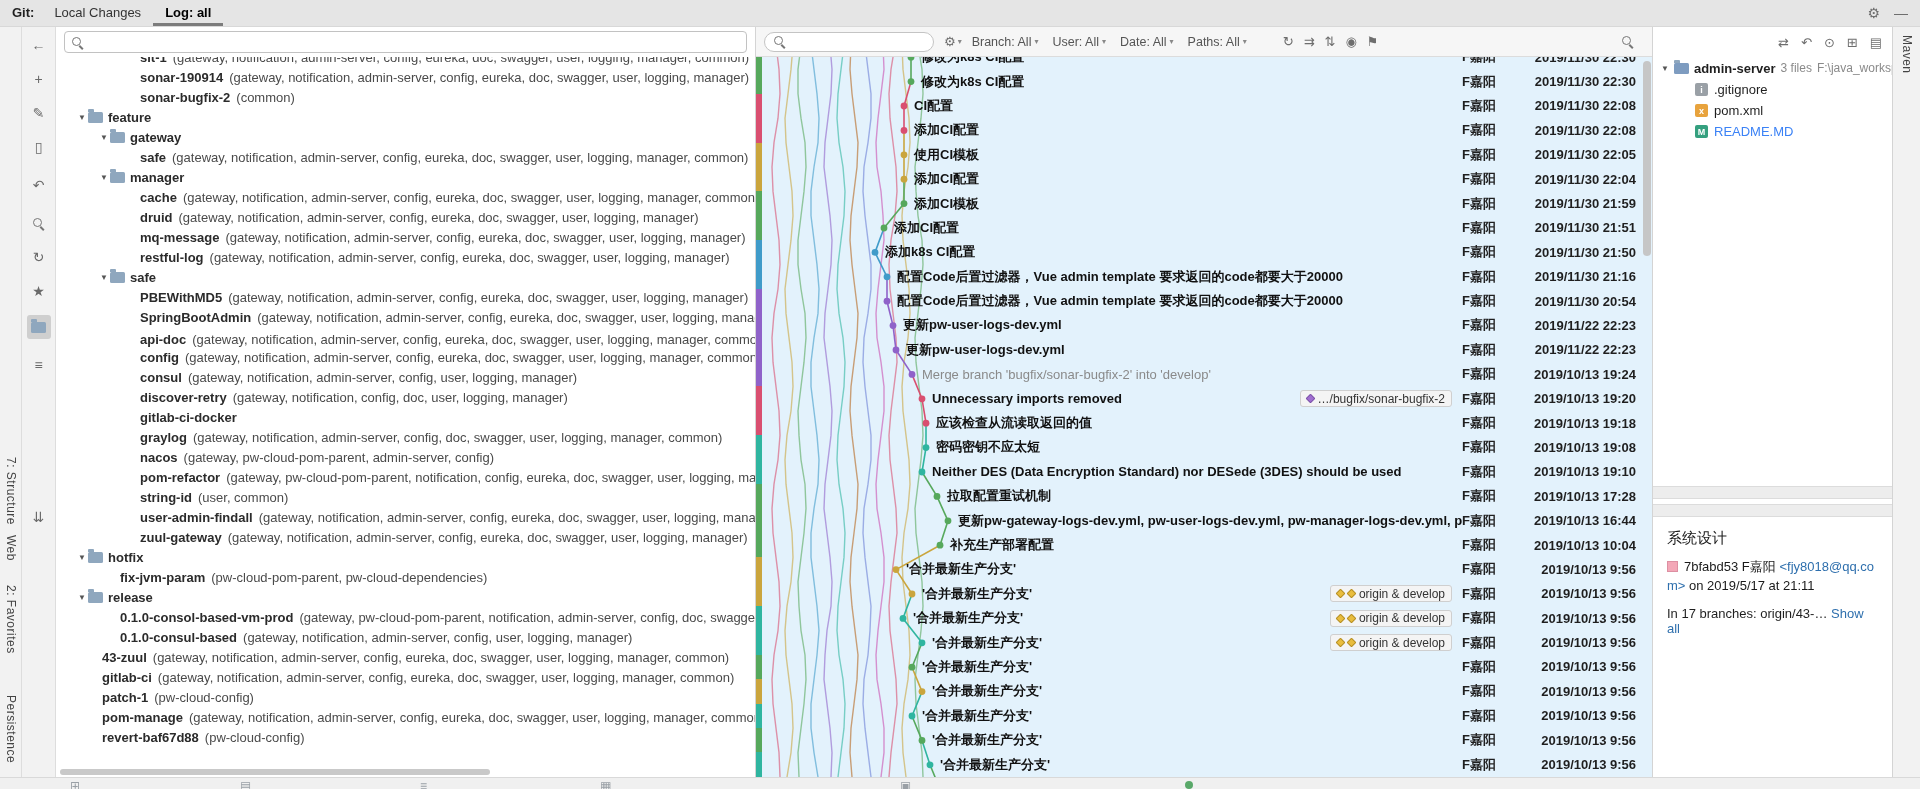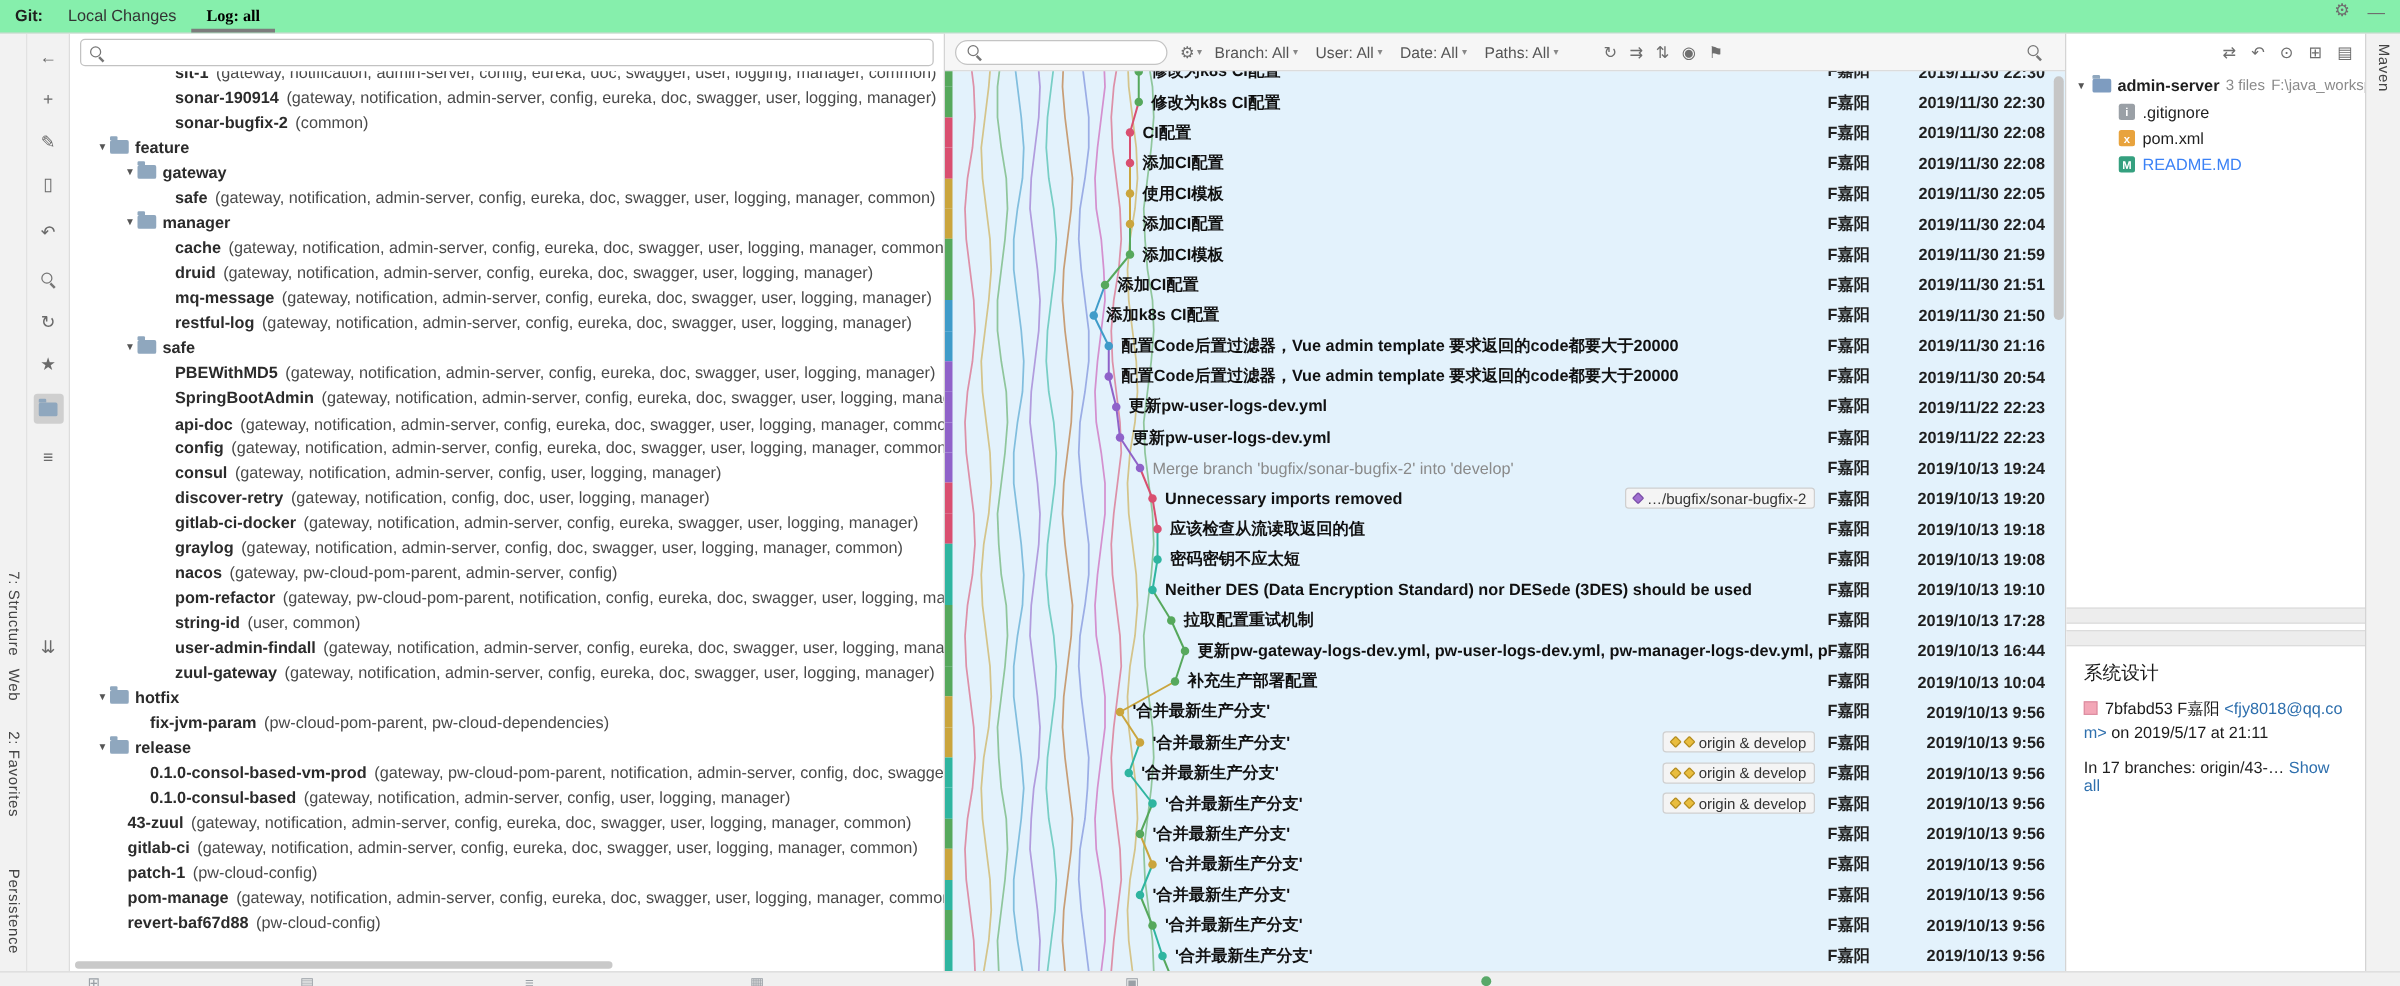--- a/index.html
+++ b/index.html
@@ -1,24 +1,24 @@
 <!DOCTYPE html>
 <html><head>
 <meta charset="utf-8">
 <style>
   * { box-sizing: border-box; margin: 0; padding: 0; }
   html,body { width:1920px; height:789px; overflow:hidden; }
   body { font-family:"Liberation Sans","DejaVu Sans",sans-serif; font-size:13px; color:#1f1f1f; background:#fff; }
   .app { width:1920px; height:789px; display:flex; flex-direction:column; }
 
   
-  .topbar { height:27px; background:#86efac; border-bottom:1px solid #d8d8d8; display:flex; align-items:flex-start; flex-shrink:0; }
+  .topbar { height:27px; background:#e5e5e5; border-bottom:1px solid #d8d8d8; display:flex; align-items:center; flex-shrink:0; }
   .git-label { font-weight:700; padding:0 8px 0 12px; line-height:26px; }
   .tab { padding:0 12px; line-height:26px; color:#333; }
-  .tab.active { color:#000; font-weight:700; box-shadow:inset 0 -3px 0 #7c7c7c;font-family:Liberation Serif, serif; }
+  .tab.active { color:#000; font-weight:700; box-shadow:inset 0 -3px 0 #7c7c7c; }
   .topbar-right { margin-left:auto; display:flex; align-items:center; gap:14px; padding-right:12px; color:#6e6e6e; font-size:14px; }
 
   .main { flex:1; display:flex; min-height:0; }
 
   
   .twbar { background:#f2f2f2; position:relative; flex-shrink:0; }
   .twbar.left { width:22px; border-right:1px solid #dddddd; }
   .twbar.right { width:28px; border-left:1px solid #d4d4d4; }
   .twlabel { position:absolute; left:4px; writing-mode:vertical-rl; font-size:12px; color:#444; letter-spacing:.5px; white-space:nowrap; }
   .twbar.right .twlabel { left:7px; }
@@ -228,21 +228,20 @@
             <div class="trow" style="padding-left: 84px;">
               <span class="tname" style="margin-left: 0px;">consul</span>
               <span class="tdetail">(gateway, notification, admin-server, config, user, logging, manager)</span>
             </div>
             <div class="trow" style="padding-left: 84px;">
               <span class="tname" style="margin-left: 0px;">discover-retry</span>
               <span class="tdetail">(gateway, notification, config, doc, user, logging, manager)</span>
             </div>
             <div class="trow" style="padding-left: 84px;">
               <span class="tname" style="margin-left: 0px;">gitlab-ci-docker</span>
-              <span class="tdetail">(gateway, notification, admin-server, config, eureka, swagger, user, logging, manager)</span>
             </div>
             <div class="trow" style="padding-left: 84px;">
               <span class="tname" style="margin-left: 0px;">graylog</span>
               <span class="tdetail">(gateway, notification, admin-server, config, doc, swagger, user, logging, manager, common)</span>
             </div>
             <div class="trow" style="padding-left: 84px;">
               <span class="tname" style="margin-left: 0px;">nacos</span>
               <span class="tdetail">(gateway, pw-cloud-pom-parent, admin-server, config)</span>
             </div>
             <div class="trow" style="padding-left: 84px;">

